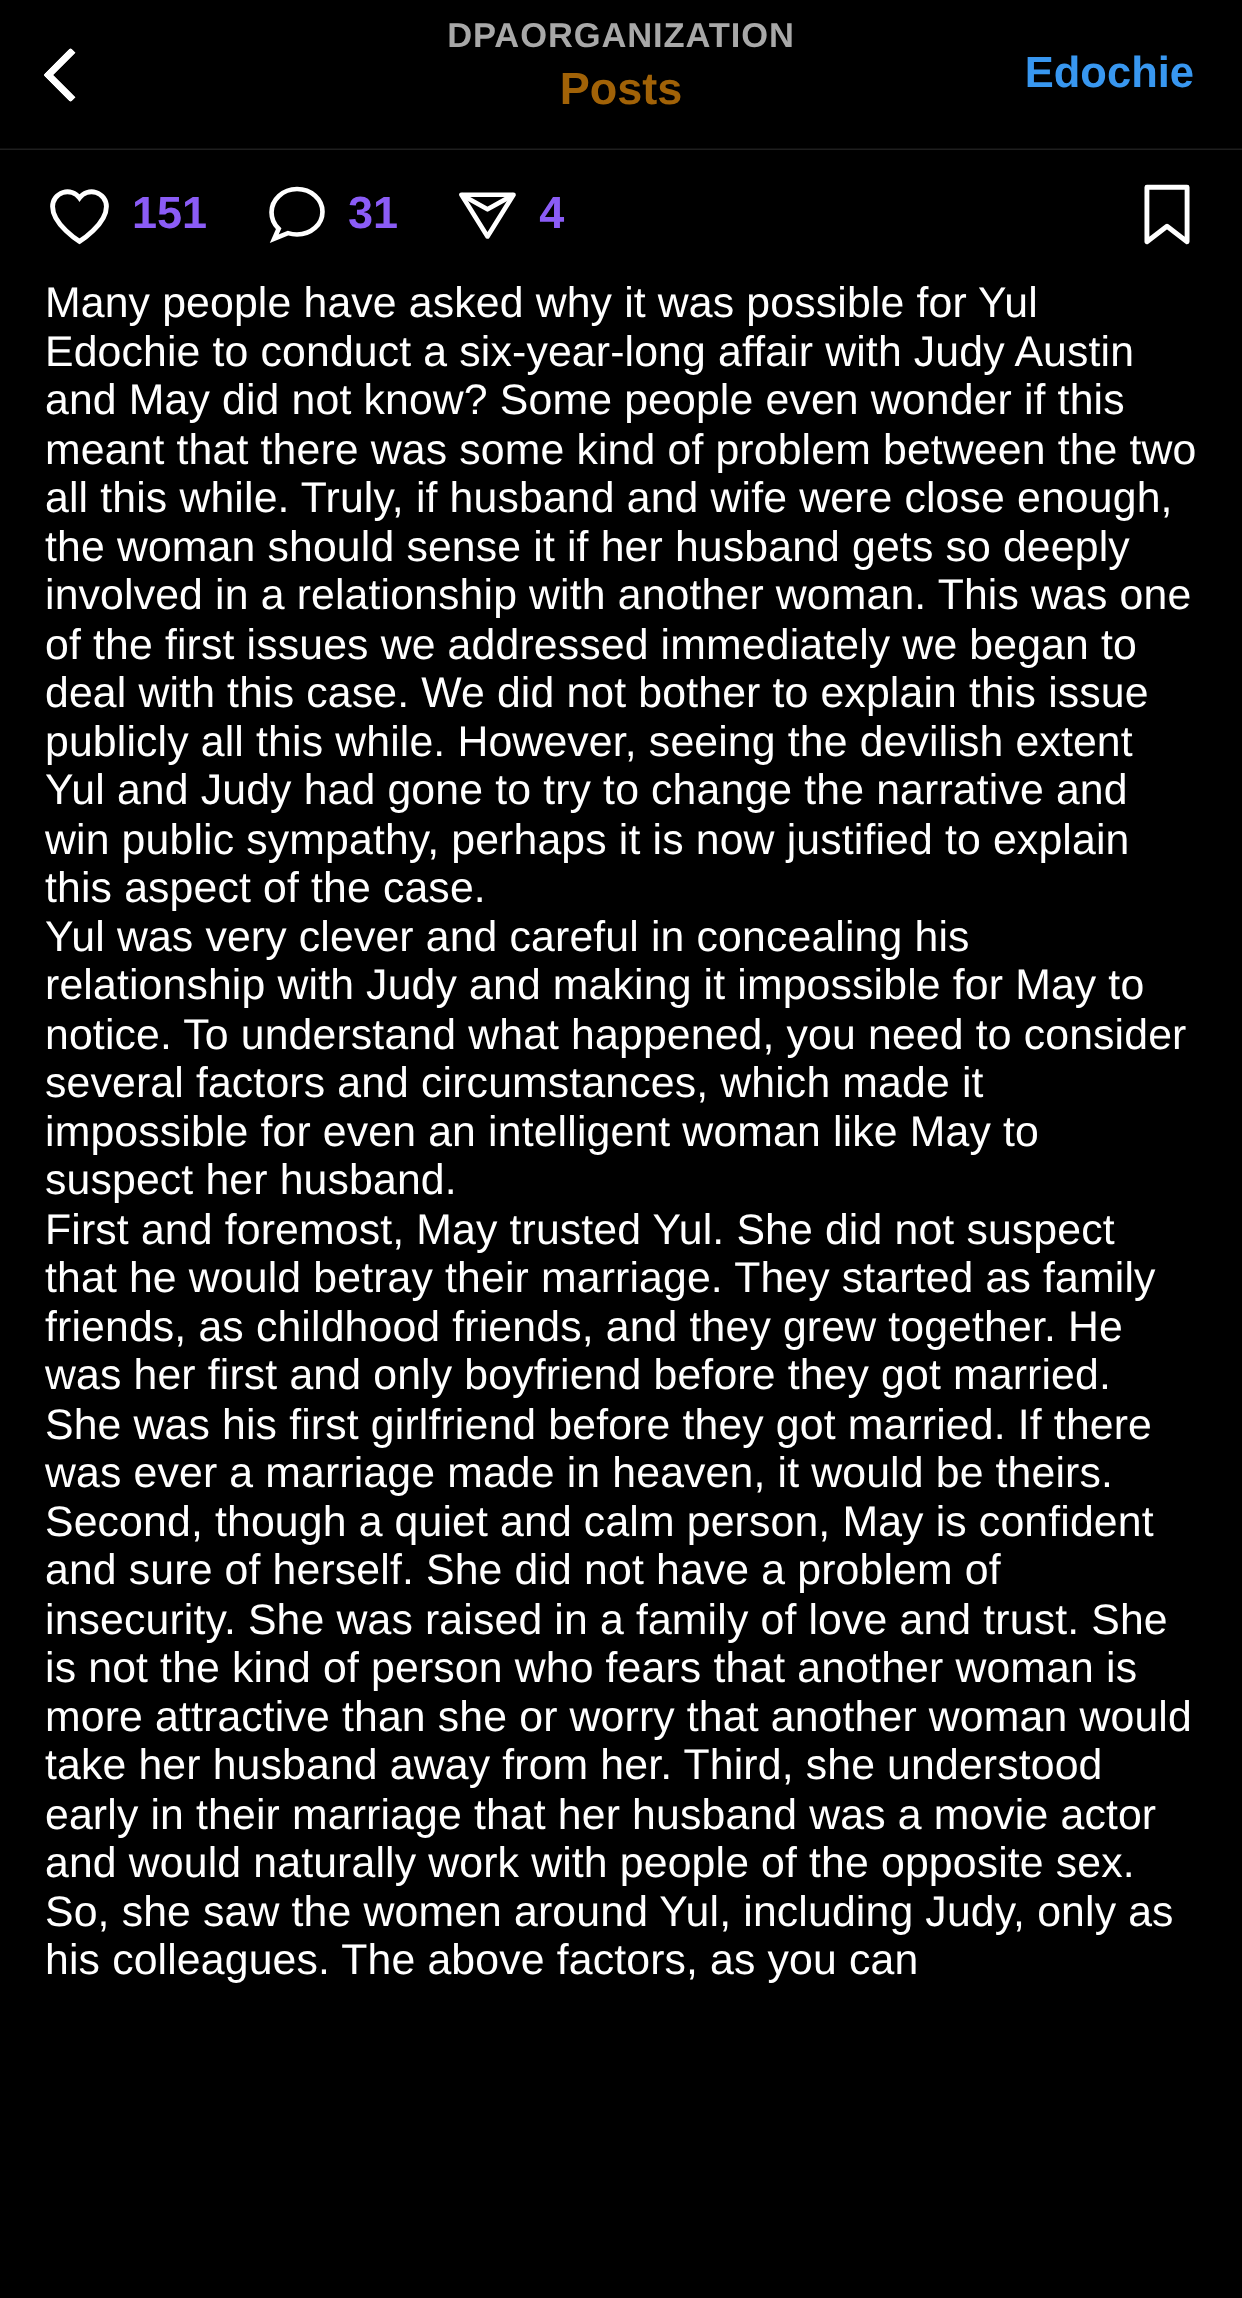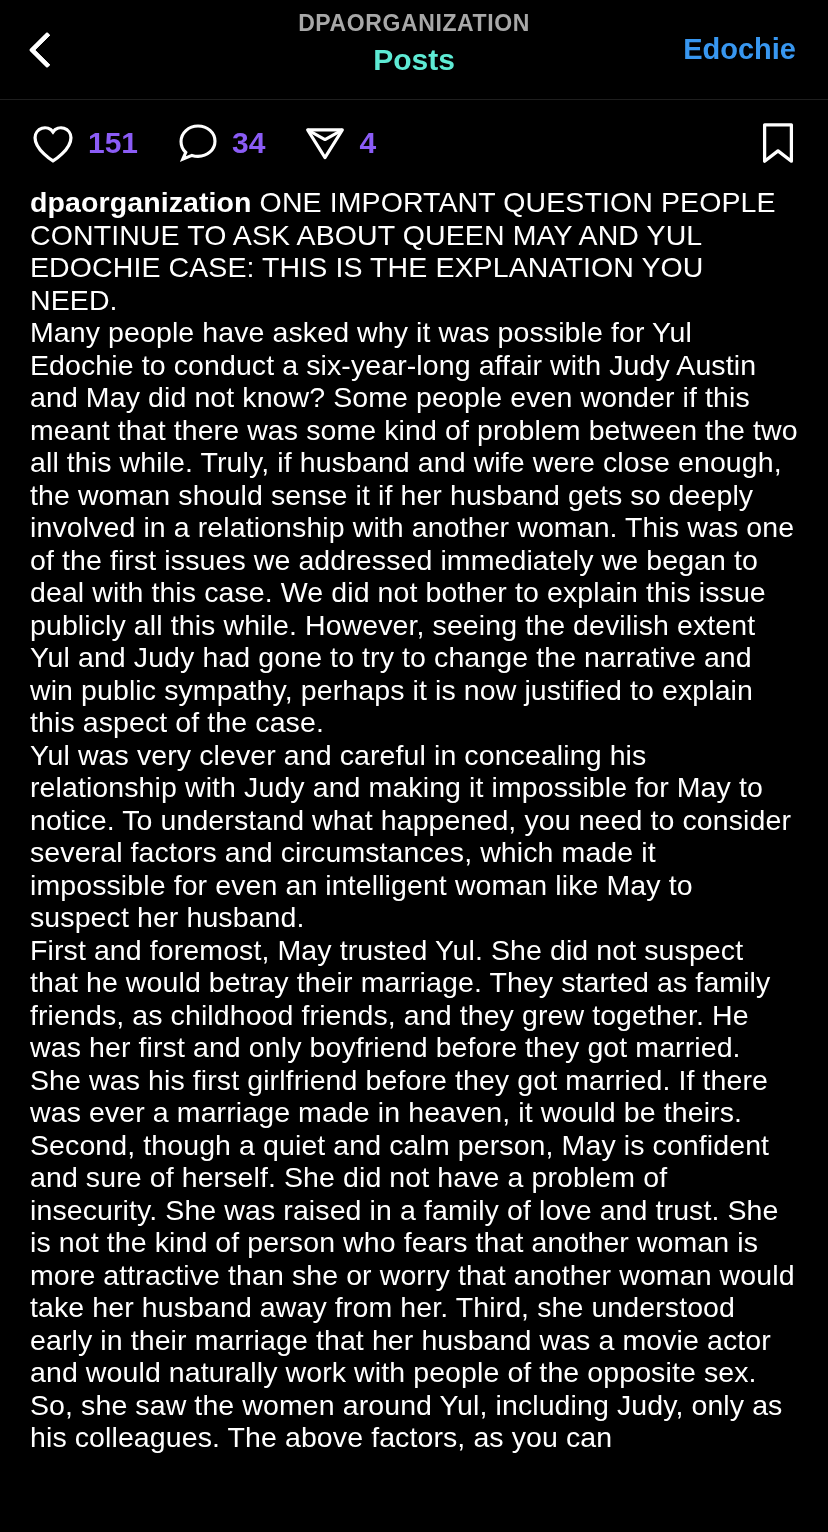--- a/index.html
+++ b/index.html
@@ -57,21 +57,21 @@
     pointer-events: none;
   }
   .header-sub {
     color: #a8a8a8;
     font-size: 23px;
     font-weight: bold;
     letter-spacing: 0.6px;
     line-height: 30px;
   }
   .header-title {
-    color: #5eead4;
+    color: #a16207;
     font-size: 30px;
     font-weight: bold;
     line-height: 40px;
     margin-top: 2px;
   }
   .follow-btn {
     margin-left: auto;
     color: #3897f0;
     font-size: 29px;
     font-weight: bold;
@@ -149,21 +149,21 @@
       </span>
       <span class="action-count">151</span>
     </div>
 
     <div class="action-group">
       <span class="icon">
         <svg width="44" height="42" viewBox="0 0 24 23" fill="none" stroke="#ffffff" stroke-width="1.7">
           <path d="M12 2.2c5.2 0 9.3 3.7 9.3 8.3s-4.1 8.3-9.3 8.3c-1.2 0-2.3-.2-3.3-.5l-5 2 1.6-3.6c-1.6-1.5-2.6-3.6-2.6-6 0-4.6 4.1-8.5 9.3-8.5z"></path>
         </svg>
       </span>
-      <span class="action-count">34</span>
+      <span class="action-count">31</span>
     </div>
 
     <div class="action-group">
       <span class="icon">
         <svg width="44" height="42" viewBox="0 0 24 23" fill="none" stroke="#ffffff" stroke-width="1.7" stroke-linejoin="round">
           <path d="M2.5 4.3h19L12 19.5 2.5 4.3z"></path>
           <path d="M2.5 4.3 12 9.6l9.5-5.3"></path>
         </svg>
       </span>
       <span class="action-count">4</span>
@@ -171,22 +171,19 @@
 
     <span class="icon save-icon">
       <svg width="40" height="44" viewBox="0 0 20 23" fill="none" stroke="#ffffff" stroke-width="1.7" stroke-linejoin="round">
         <path d="M3 2h14v19l-7-5.4L3 21V2z"></path>
       </svg>
     </span>
   </div>
 
   <div class="caption-wrap">
     <div class="caption">
-      <div>
-        <span class="username">dpaorganization</span><span class="headline"> ONE IMPORTANT QUESTION PEOPLE CONTINUE TO ASK ABOUT QUEEN MAY AND YUL EDOCHIE CASE: THIS IS THE EXPLANATION YOU NEED.</span>
-      </div>
       <div class="para">Many people have asked why it was possible for Yul Edochie to conduct a six-year-long affair with Judy Austin and May did not know? Some people even wonder if this meant that there was some kind of problem between the two all this while. Truly, if husband and wife were close enough, the woman should sense it if her husband gets so deeply involved in a relationship with another woman. This was one of the first issues we addressed immediately we began to deal with this case. We did not bother to explain this issue publicly all this while. However, seeing the devilish extent Yul and Judy had gone to try to change the narrative and win public sympathy, perhaps it is now justified to explain this aspect of the case.</div>
       <div class="para">Yul was very clever and careful in concealing his relationship with Judy and making it impossible for May to notice. To understand what happened, you need to consider several factors and circumstances, which made it impossible for even an intelligent woman like May to suspect her husband.</div>
       <div class="para">First and foremost, May trusted Yul. She did not suspect that he would betray their marriage. They started as family friends, as childhood friends, and they grew together. He was her first and only boyfriend before they got married. She was his first girlfriend before they got married. If there was ever a marriage made in heaven, it would be theirs. Second, though a quiet and calm person, May is confident and sure of herself. She did not have a problem of insecurity. She was raised in a family of love and trust. She is not the kind of person who fears that another woman is more attractive than she or worry that another woman would take her husband away from her. Third, she understood early in their marriage that her husband was a movie actor and would naturally work with people of the opposite sex. So, she saw the women around Yul, including Judy, only as his colleagues. The above factors, as you can</div>
     </div>
   </div>
 
 </div>
 
 </body></html>

